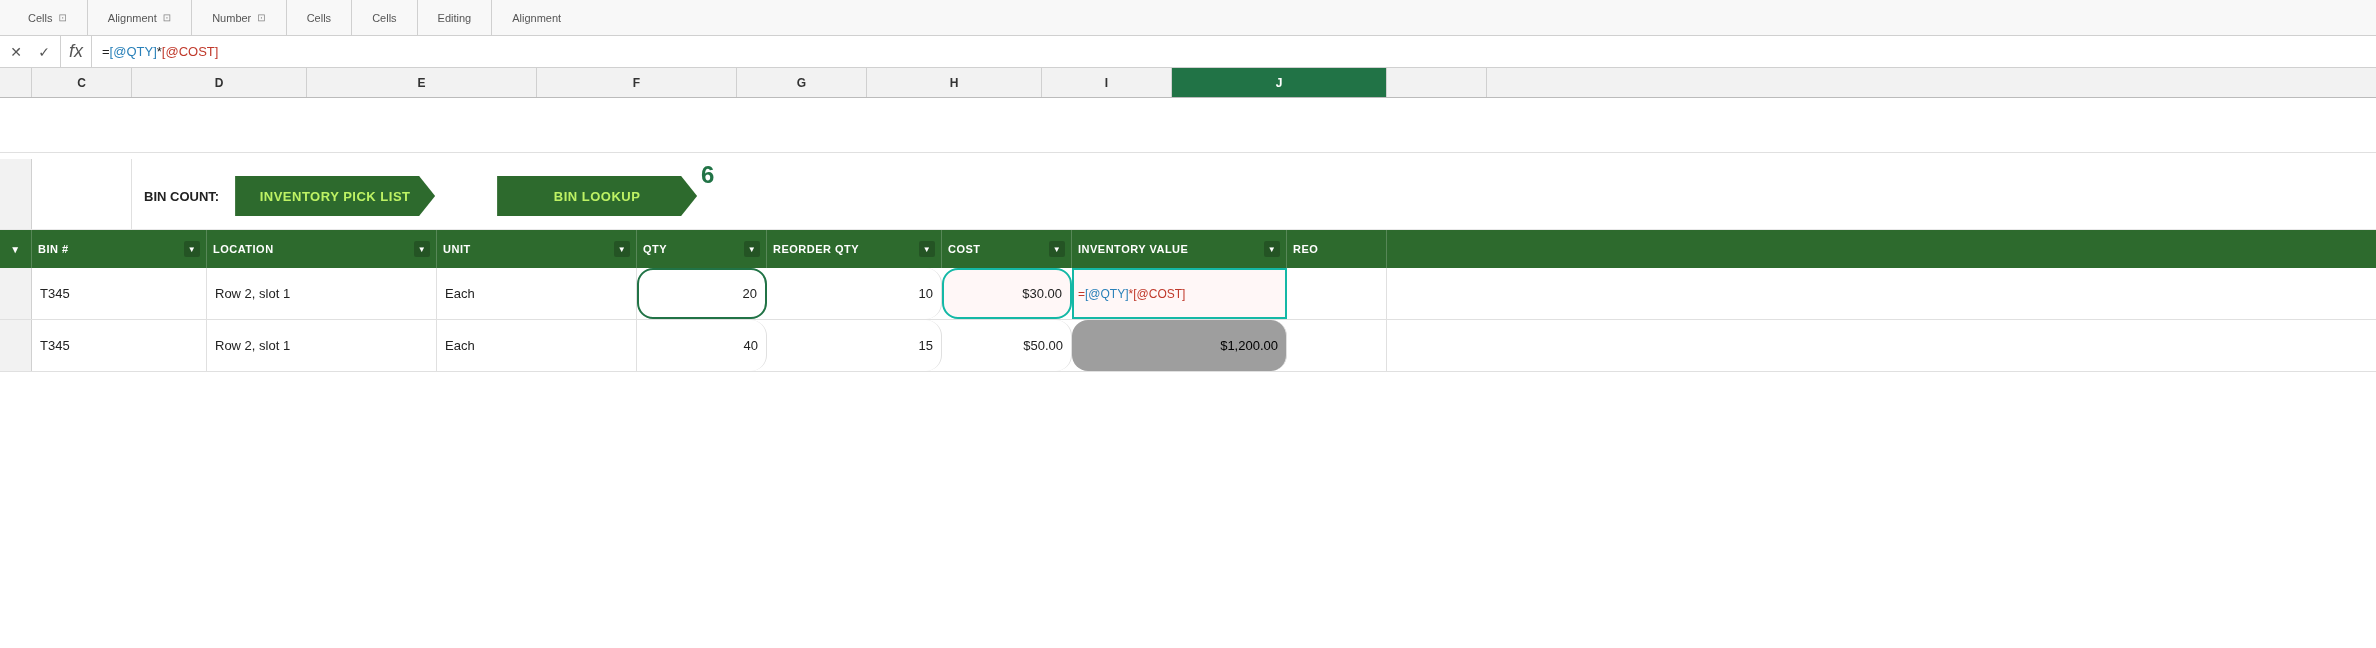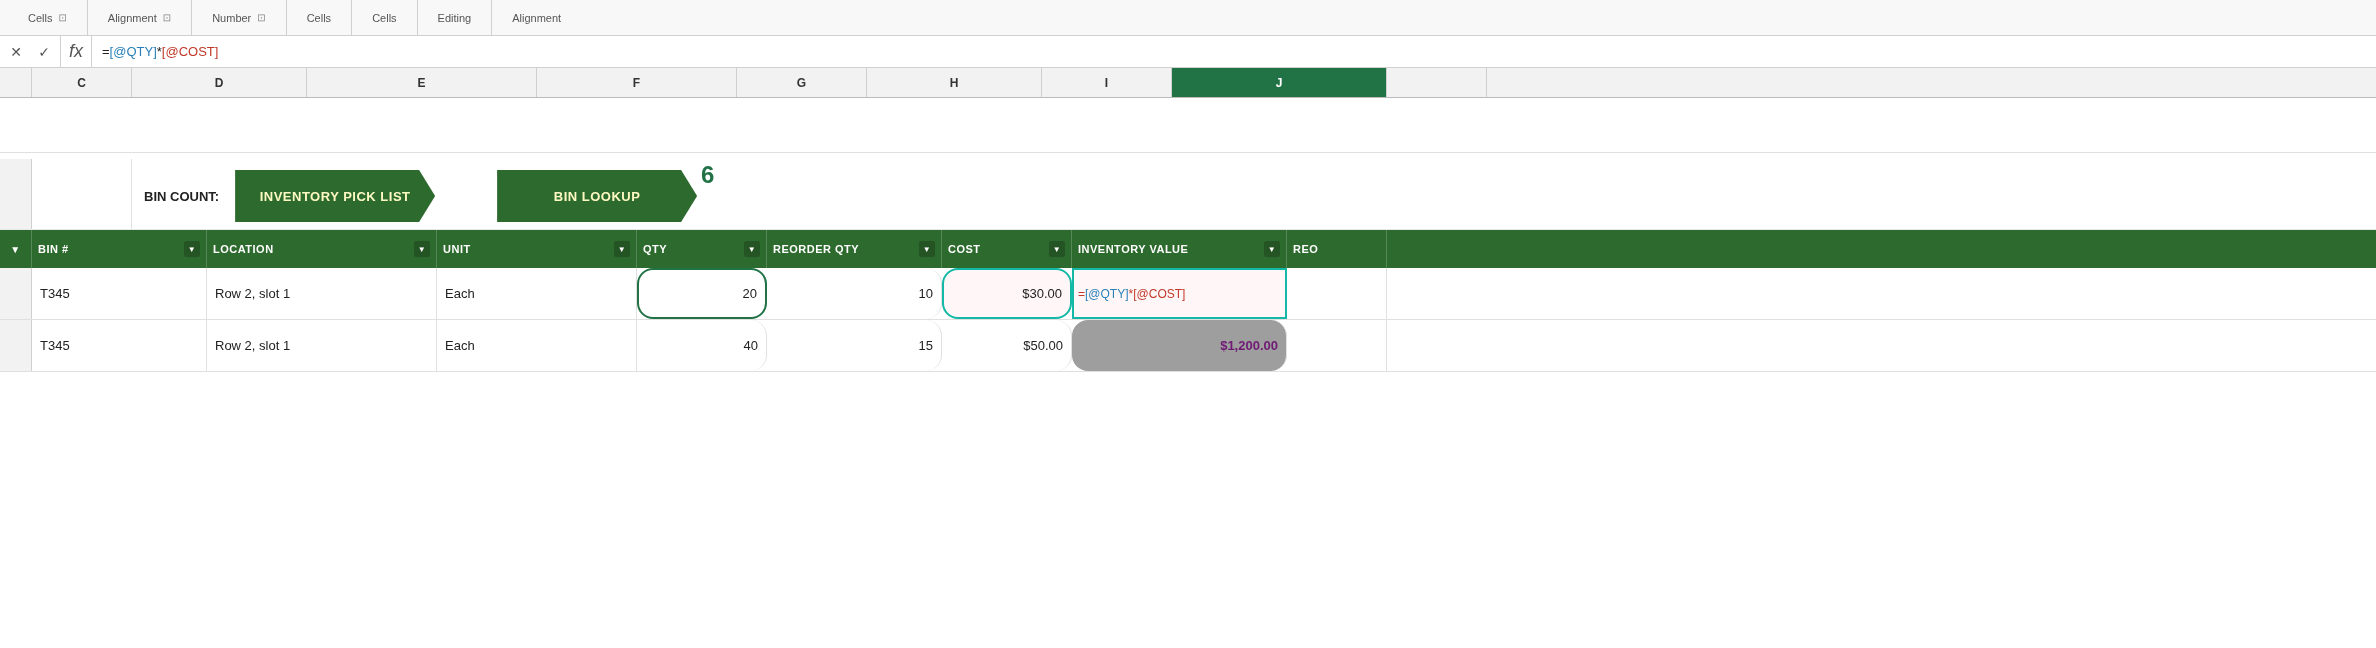--- a/index.html
+++ b/index.html
@@ -100,25 +100,25 @@
     
     .empty-rows-area {
       height: 55px;
       background: #fff;
       border-bottom: 1px solid #e0e0e0;
     }
     .nav-btn {
       display: flex;
       align-items: center;
       justify-content: center;
-      height: 52px;
+      height: 40px;
       padding: 0 18px;
       font-size: 13px;
       font-weight: bold;
-      color: #fef9c3;
+      color: #bef264;
       background: #2d6a2d;
       border: none;
       cursor: pointer;
       position: relative;
       clip-path: polygon(0 0, calc(100% - 16px) 0, 100% 50%, calc(100% - 16px) 100%, 0 100%);
       margin-right: 4px;
       letter-spacing: 0.5px;
       min-width: 200px;
     }
 
@@ -350,17 +350,17 @@
   </div>
 
   <div class="data-row">
     <div class="row-num-cell"></div>
     <div class="td col-d">T345</div>
     <div class="td col-e">Row 2, slot 1</div>
     <div class="td col-f">Each</div>
     <div class="td col-g td-right">40</div>
     <div class="td col-h td-right">15</div>
     <div class="td col-i td-right">$50.00</div>
-    <div class="td col-j td-right" style="background:#9e9e9e;color:#701a75;font-weight:bold;">$1,200.00</div>
+    <div class="td col-j td-right" style="background:#9e9e9e;color:#000000;font-weight:normal;">$1,200.00</div>
     <div class="td col-k"></div>
   </div>
 
 </div>
 
 </body></html>

